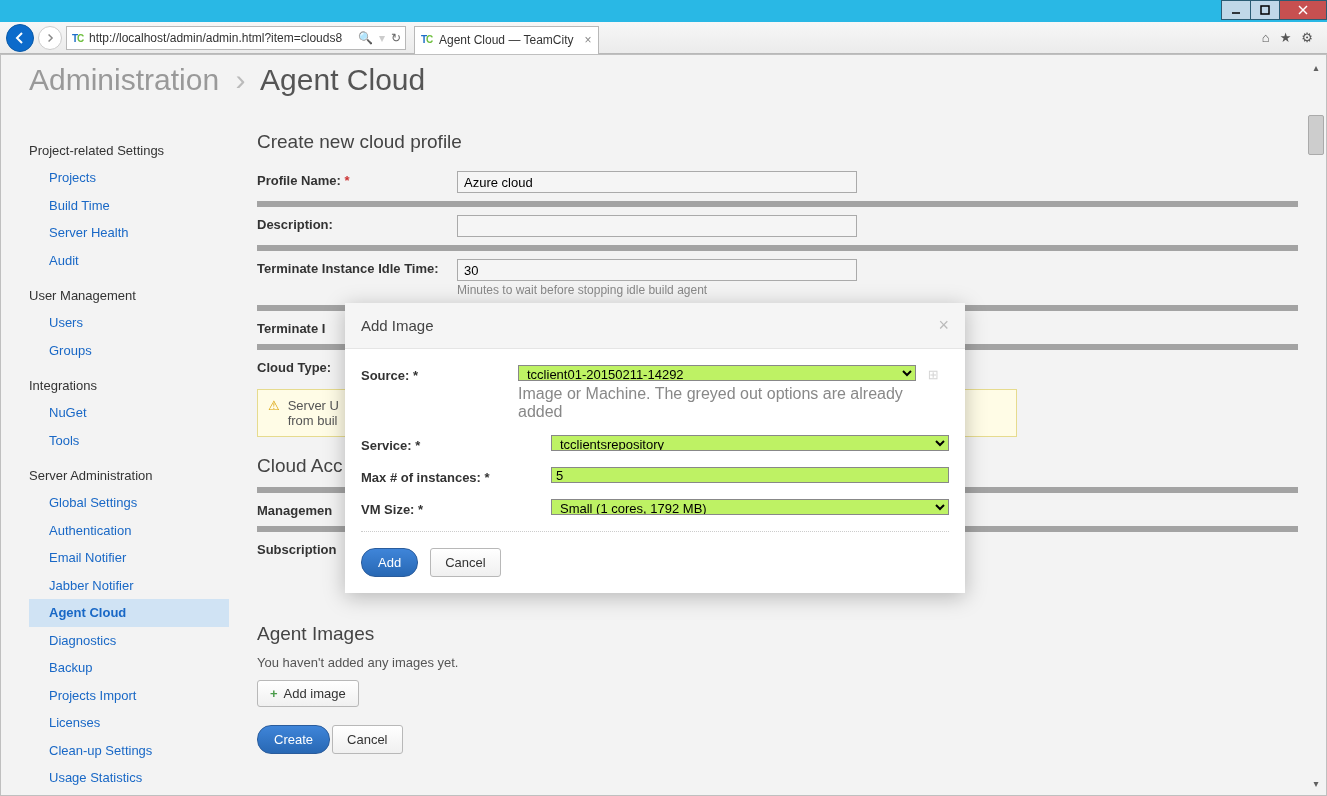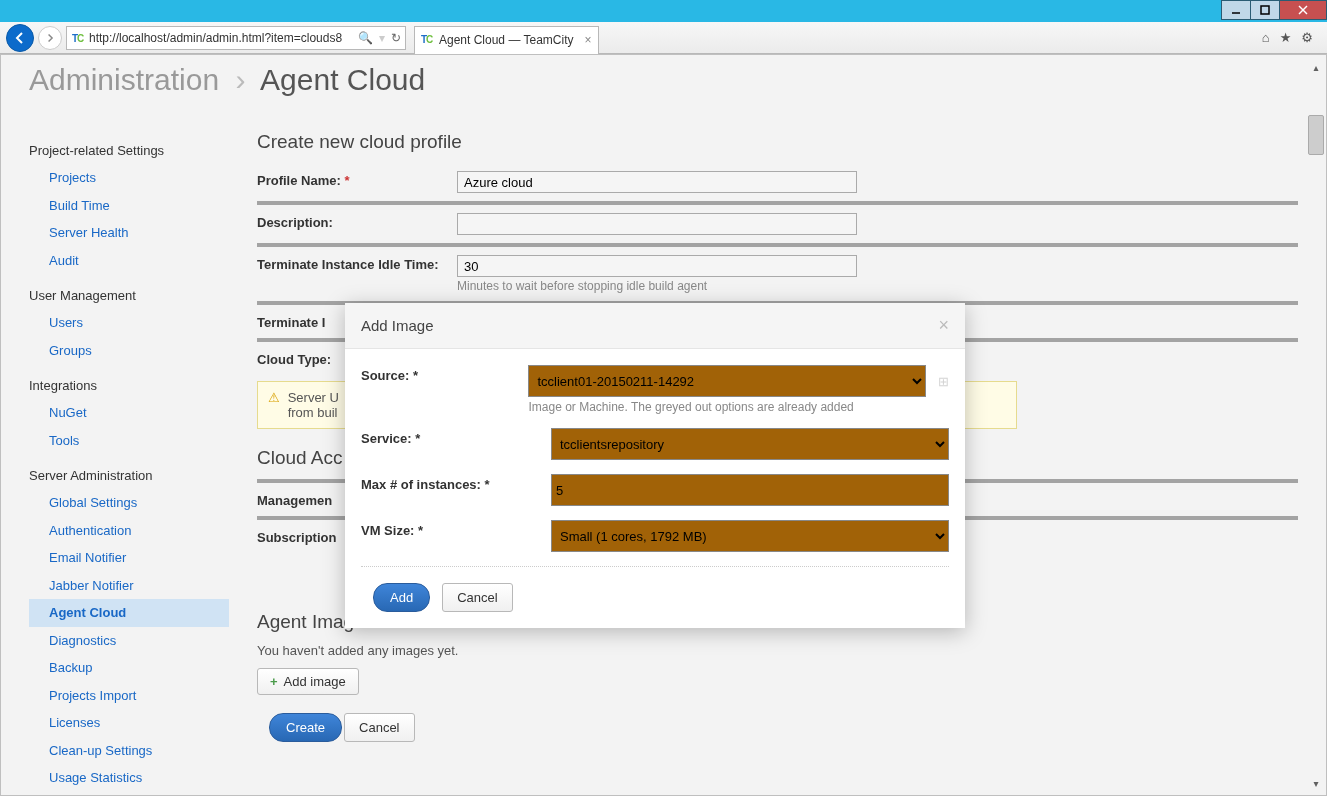--- a/index.html
+++ b/index.html
@@ -38,47 +38,47 @@
 
 .main { flex: 1; padding: 0 20px; overflow: hidden; }
 
 .sidebar { width: 228px; padding: 16px 0 0 28px; }
 .sidebar h4 { font-size: 13px; font-weight: normal; color: #333; margin: 14px 0 6px; }
 .sidebar a { display: block; padding: 4px 8px 4px 20px; color: #1968c6; text-decoration: none; font-size: 13px; line-height: 1.5; }
 .sidebar a.active { background: #d0e3f4; color: #1968c6; font-weight: bold; }
 
 .form-area { padding: 0 8px; }
 .form-area h2 { font-size: 19px; font-weight: normal; color: #444; margin: 18px 0 10px; }
-.form-row { display: flex; align-items: flex-start; padding: 8px 0; border-top: 4px solid #a3a3a3; }
+.form-row { display: flex; align-items: flex-start; padding: 8px 0; border-top: 6px solid #a3a3a3; }
 .form-row:first-of-type { border-top: none; }
 .form-row label { width: 200px; font-weight: bold; font-size: 13px; padding-top: 2px; }
 .form-row .req { color: #c33; }
 .form-row .val { flex: 0 0 400px; }
 .form-row input[type=text] { width: 400px; height: 22px; border: 1px solid #aaa; background: #f5f5f5; padding: 0 6px; font-size: 13px; }
 .form-row .hint { font-size: 12px; color: #888; margin-top: 2px; }
 
 .warning { background: #fffce6; border: 1px solid #e6db8e; padding: 8px 10px; font-size: 13px; color: #555; display: flex; gap: 8px; }
 .warning .ico { color: #d9a000; }
 
 .btn-flat { display: inline-flex; align-items: center; gap: 6px; padding: 5px 12px; border: 1px solid #b8b8b8; background: linear-gradient(#fff, #f0f0f0); border-radius: 3px; font-size: 13px; color: #333; cursor: pointer; }
 .btn-flat .plus { color: #4a9b4a; font-weight: bold; }
-.btn-primary { background: linear-gradient(#3f85d9, #2868b4); color: #fff; border: 1px solid #2a5c9c; padding: 6px 16px; border-radius: 14px; font-size: 13px; cursor: pointer; margin-left: 12px; }
+.btn-primary { background: linear-gradient(#3f85d9, #2868b4); color: #fff; border: 1px solid #2a5c9c; padding: 6px 16px; border-radius: 14px; font-size: 13px; cursor: pointer; }
 .btn-default { background: linear-gradient(#fff, #f0f0f0); color: #333; border: 1px solid #b8b8b8; padding: 6px 14px; border-radius: 3px; font-size: 13px; cursor: pointer; }
 
 .footer-btns { margin-top: 18px; display: flex; gap: 2px; }
 
 
 .modal { position: absolute; left: 344px; top: 248px; width: 620px; background: #fff; box-shadow: 0 4px 20px rgba(0,0,0,0.25); }
 .modal-head { background: #f5f5f5; padding: 12px 16px; font-size: 15px; color: #444; display: flex; justify-content: space-between; align-items: center; border-bottom: 1px solid #e5e5e5; }
 .modal-head .x { color: #bbb; cursor: pointer; font-size: 18px; }
 .modal-body { padding: 16px; }
 .modal-row { display: flex; align-items: flex-start; margin-bottom: 14px; justify-content: space-between; }
 .modal-row label { width: 158px; font-weight: bold; font-size: 13px; padding-top: 3px; }
-.modal-row select, .modal-row input[type=text] { width: 398px; height: 32px; border: 1px solid #888; padding: 0 4px; font-size: 13px; background: #a16207; }
-.modal-row .hint { font-size: 12px; color: #888; margin-top: 3px; }
+.modal-row select, .modal-row input[type=text] { width: 398px; height: 16px; border: 1px solid #888; padding: 0 4px; font-size: 13px; background: #bef264; }
+.modal-row .hint { font-size: 16px; color: #888; margin-top: 3px; }
 .modal-row .side-ico { margin-left: 8px; color: #aaa; opacity: 0.5; }
 .modal hr { border: none; border-top: 1px dotted #ccc; margin: 10px 0 16px; }
 .modal-foot { display: flex; gap: 12px; }
 </style>
 </head>
 <body>
 
 <div class="window">
 
   <div class="titlebar">

